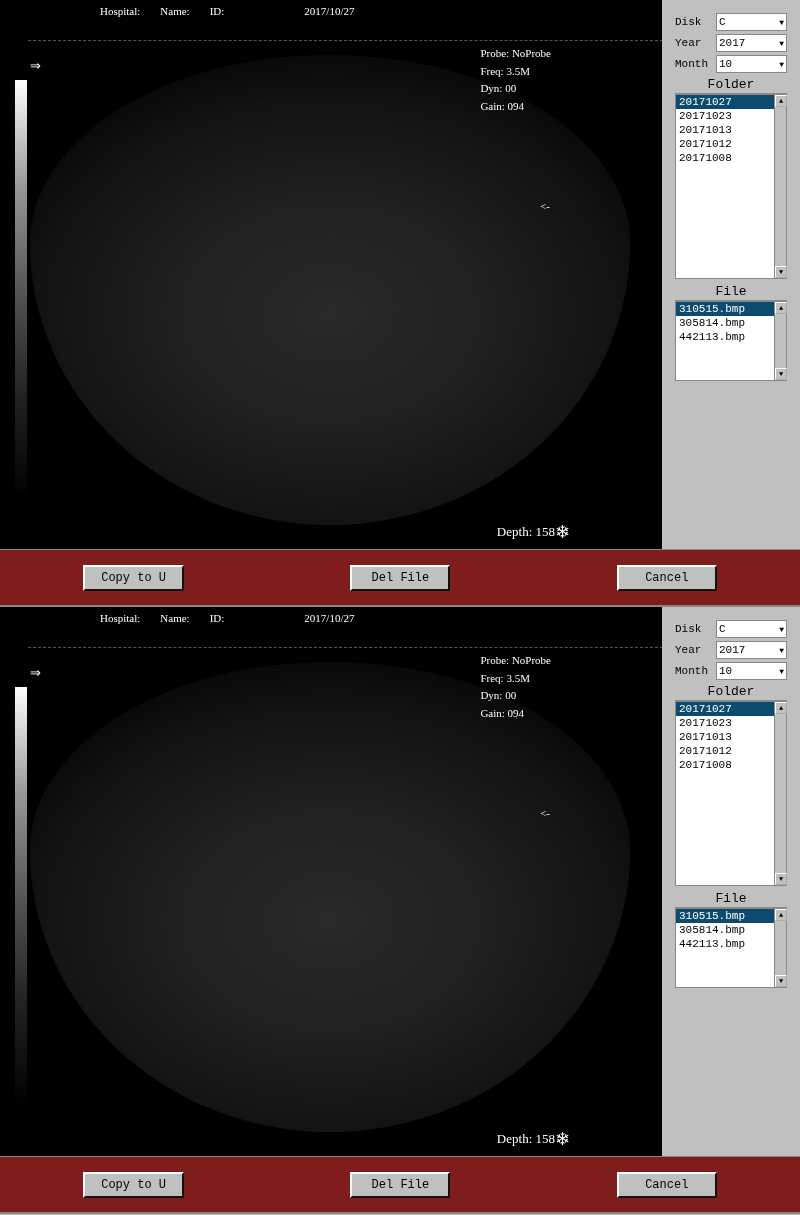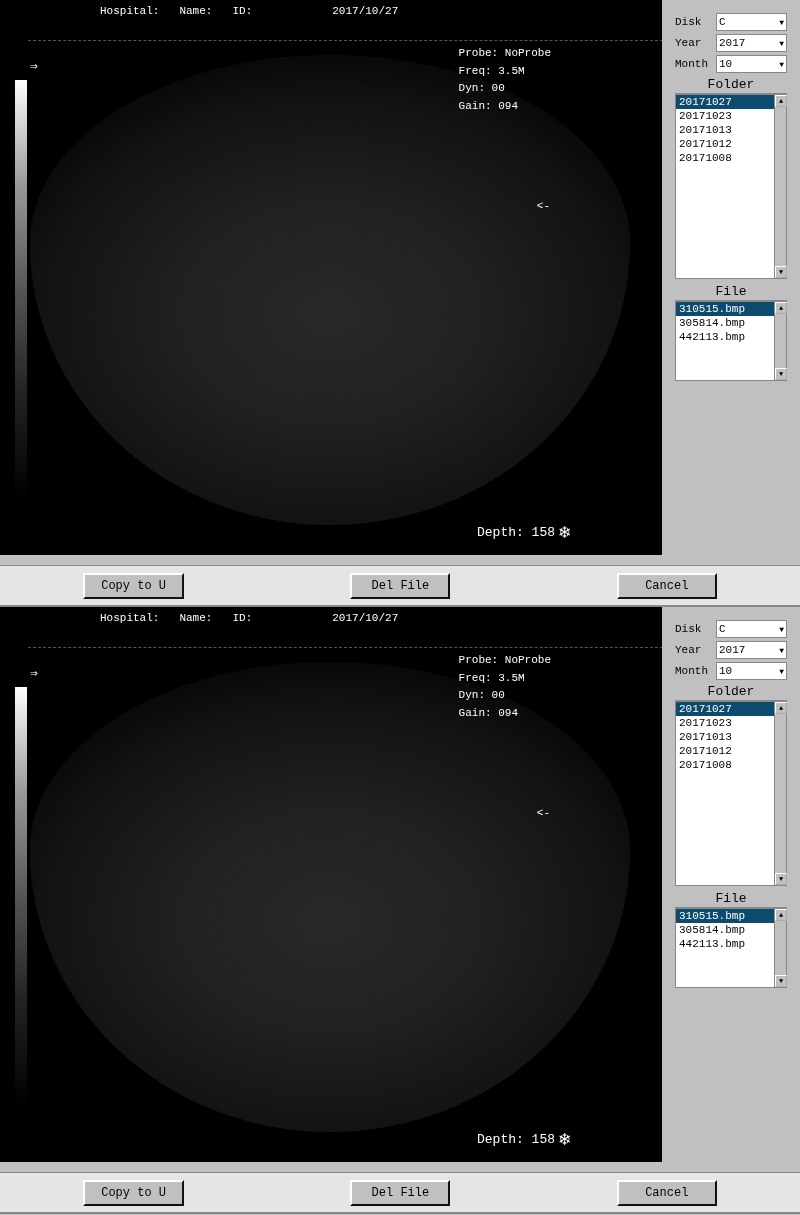--- a/index.html
+++ b/index.html
@@ -21,20 +21,21 @@
     }
 
     .scan-area {
       position: absolute;
       left: 0;
       top: 0;
       width: 675px;
       height: 555px;
       background: #000;
       overflow: hidden;
+      font-family: Liberation Serif, serif;
     }
 
     
     .ultrasound-body {
       position: absolute;
       left: 30px;
       top: 55px;
       width: 600px;
       height: 470px;
       background: radial-gradient(ellipse 85% 80% at 50% 55%, #2a2a2a 0%, #1a1a1a 40%, #0a0a0a 70%, #000 100%);
@@ -199,22 +200,22 @@
     .list-item:not(.selected) {
       color: #000;
     }
 
     
     .toolbar {
       position: absolute;
       bottom: 0;
       left: 0;
       width: 800px;
-      height: 40px;
-      background: #e5e5e5;
+      height: 56px;
+      background: #7f1d1d;
       display: flex;
       align-items: center;
       justify-content: space-around;
       border-top: 1px solid #888;
     }
 
     .btn {
       background: #c0c0c0;
       border: 2px outset #fff;
       border-right-color: #666;

